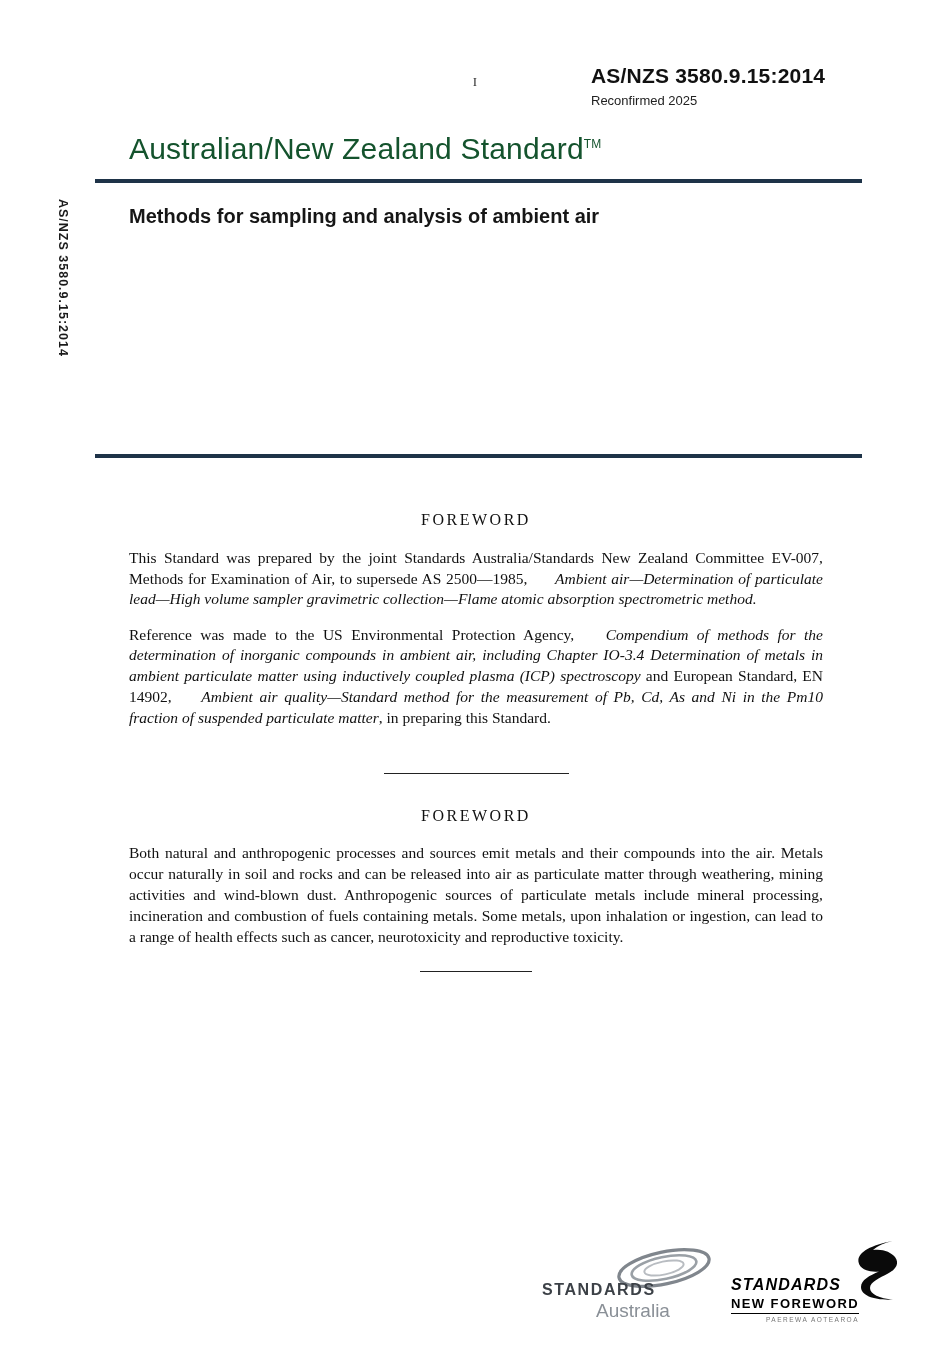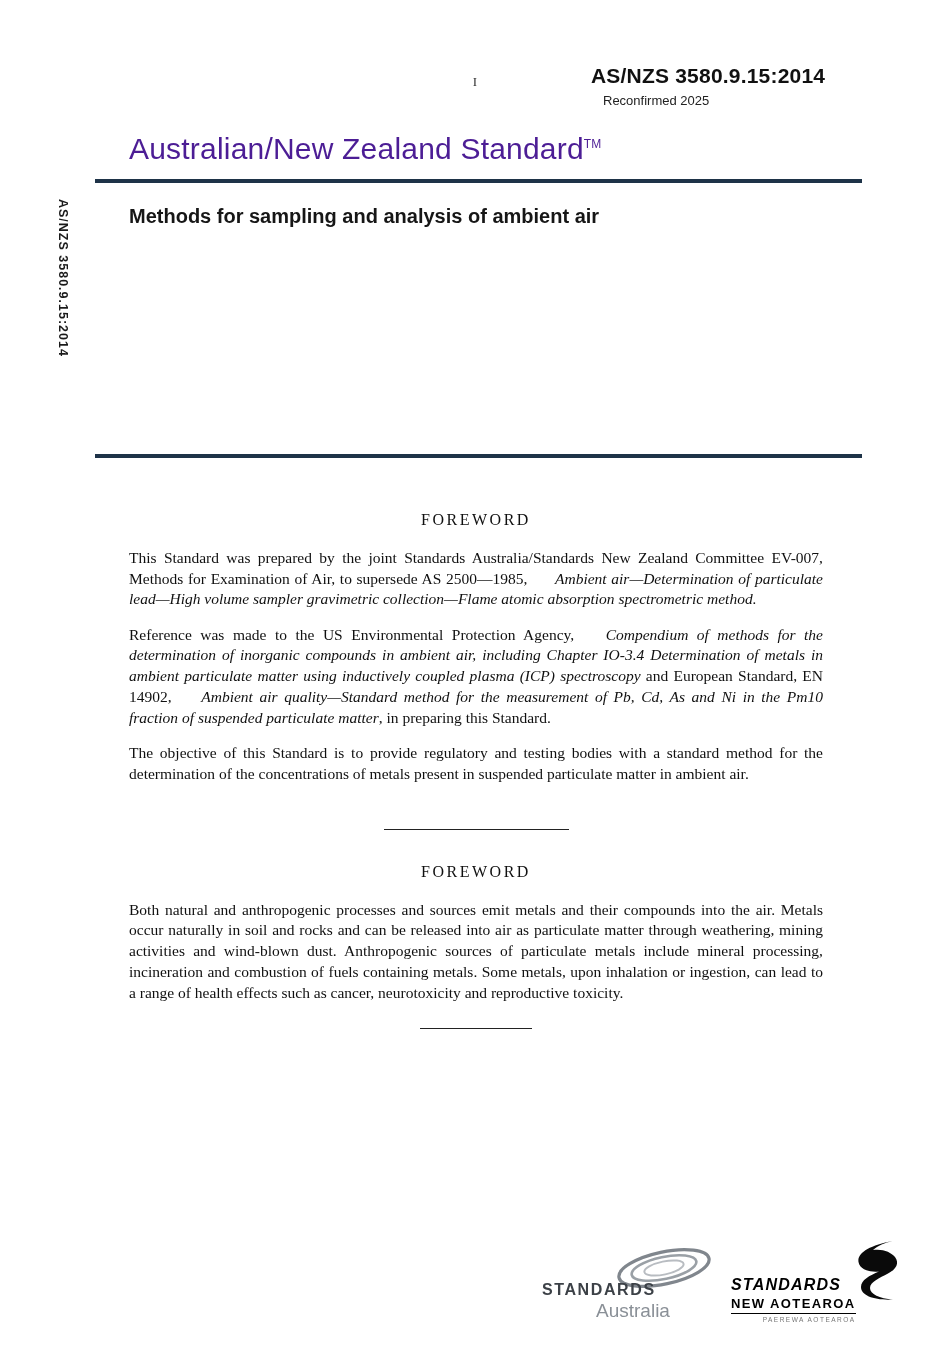--- a/index.html
+++ b/index.html
@@ -9,26 +9,26 @@
     font-family:"Liberation Serif", serif; color:#111;
   }
 
   
   .page-num {
     position:absolute; top:74px; left:0; width:950px; text-align:center;
     font:13px "Liberation Serif", serif; color:#333;
   }
   .code-block { position:absolute; top:64px; left:591px; font-family:"Liberation Sans", sans-serif; }
   .code { font-size:21px; font-weight:bold; color:#111; letter-spacing:0.2px; }
-  .reconfirmed { font-size:13px; color:#222; margin-top:5px;margin-left:12px; }
+  .reconfirmed { font-size:13px; color:#222; margin-top:5px; }
 
   .masthead {
     position:absolute; top:132px; left:129px; margin:0;
     font-family:"Liberation Sans", sans-serif; font-weight:400;
-    font-size:30px; color:#4c1d95; letter-spacing:0.2px;
+    font-size:30px; color:#14532d; letter-spacing:0.2px;
   }
   .masthead sup { font-size:12px; vertical-align:super; line-height:0; }
 
   .rule { position:absolute; left:95px; width:767px; height:4px; background:#1e3348; }
   .rule-top { top:179px; }
   .rule-bottom { top:454px; }
 
   .vertical-label {
     position:absolute; top:199px; left:56px;
     writing-mode:vertical-rl;
@@ -97,21 +97,20 @@
   <div class="title-block">
     <h2>Methods for sampling and analysis of ambient air</h2>
   </div>
 
   <div class="rule rule-bottom"></div>
 
   <div class="content">
     <h3 class="section-heading">FOREWORD</h3>
     <p><span>This Standard was prepared by the joint Standards Australia/Standards New Zealand Committee EV-007, Methods for Examination of Air, to supersede AS 2500—1985, </span><em>Ambient air—Determination of particulate lead—High volume sampler gravimetric collection—Flame atomic absorption spectrometric method.</em></p>
     <p><span>Reference was made to the US Environmental Protection Agency, </span><em>Compendium of methods for the determination of inorganic compounds in ambient air, including Chapter IO-3.4 Determination of metals in ambient particulate matter using inductively coupled plasma (ICP) spectroscopy</em><span> and European Standard, EN 14902, </span><em>Ambient air quality—Standard method for the measurement of Pb, Cd, As and Ni in the Pm10 fraction of suspended particulate matter</em><span>, in preparing this Standard.</span></p>
-    <p><span>The objective of this Standard is to provide regulatory and testing bodies with a standard method for the determination of the concentrations of metals present in suspended particulate matter in ambient air.</span></p>
 
     <div class="hr-short hr-1"></div>
 
     <h3 class="section-heading foreword-heading">FOREWORD</h3>
     <p><span>Both natural and anthropogenic processes and sources emit metals and their compounds into the air. Metals occur naturally in soil and rocks and can be released into air as particulate matter through weathering, mining activities and wind-blown dust. Anthropogenic sources of particulate metals include mineral processing, incineration and combustion of fuels containing metals. Some metals, upon inhalation or ingestion, can lead to a range of health effects such as cancer, neurotoxicity and reproductive toxicity.</span></p>
 
     <div class="hr-short hr-2"></div>
   </div>
 
   <div class="logo-au">
@@ -131,18 +130,18 @@
   </div>
 
   <div class="logo-nz">
     <span class="nz-swoosh">
       <svg width="42" height="62" viewBox="0 0 42 62" aria-hidden="true">
         <path d="M38 1 C15 5 2 13 3.5 22 c1.2 7 10 10.5 20.5 9.5 -9.5 4 -18 8.5 -18 15.5 0 9 14.5 13.5 32 12.5 -13.5 -1 -23 -5.5 -23 -11.5 0 -6 9.5 -10 18 -14.5 8.5 -4.5 11.5 -10.5 7 -16.5 C36 12 27.5 8.5 18 10 c5 -4.5 11.5 -7 20 -9 z" fill="#0a0a0a"></path>
       </svg>
     </span>
     <div class="nz-text">
       <div class="nz-name">STANDARDS</div>
-      <div class="nz-sub">NEW AOTEAROA</div>
+      <div class="nz-sub">NEW FOREWORD</div>
       <div class="nz-tagline">PAEREWA AOTEAROA</div>
     </div>
   </div>
 
 </div>
 
 </body></html>

